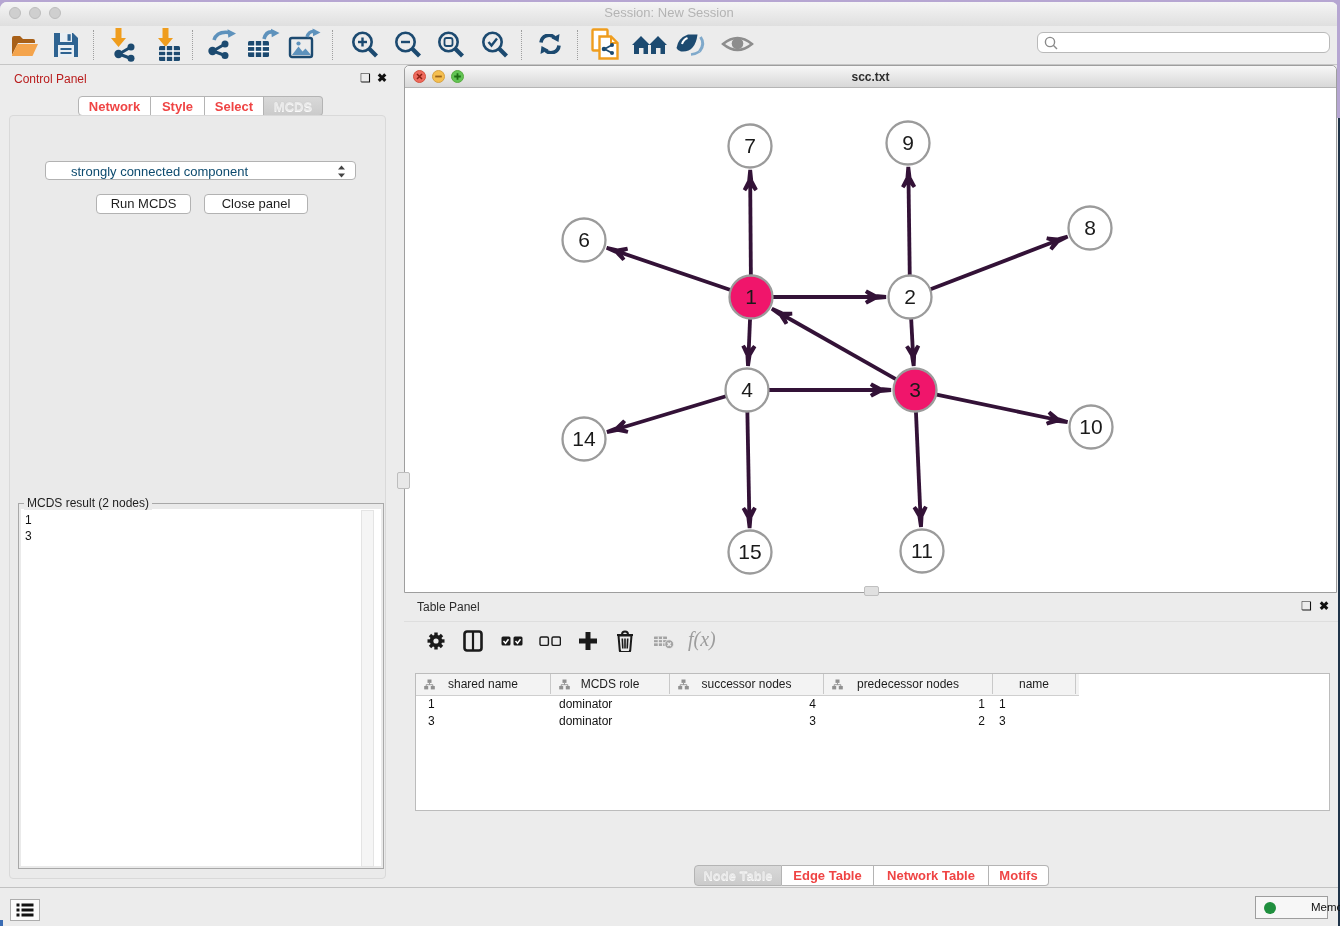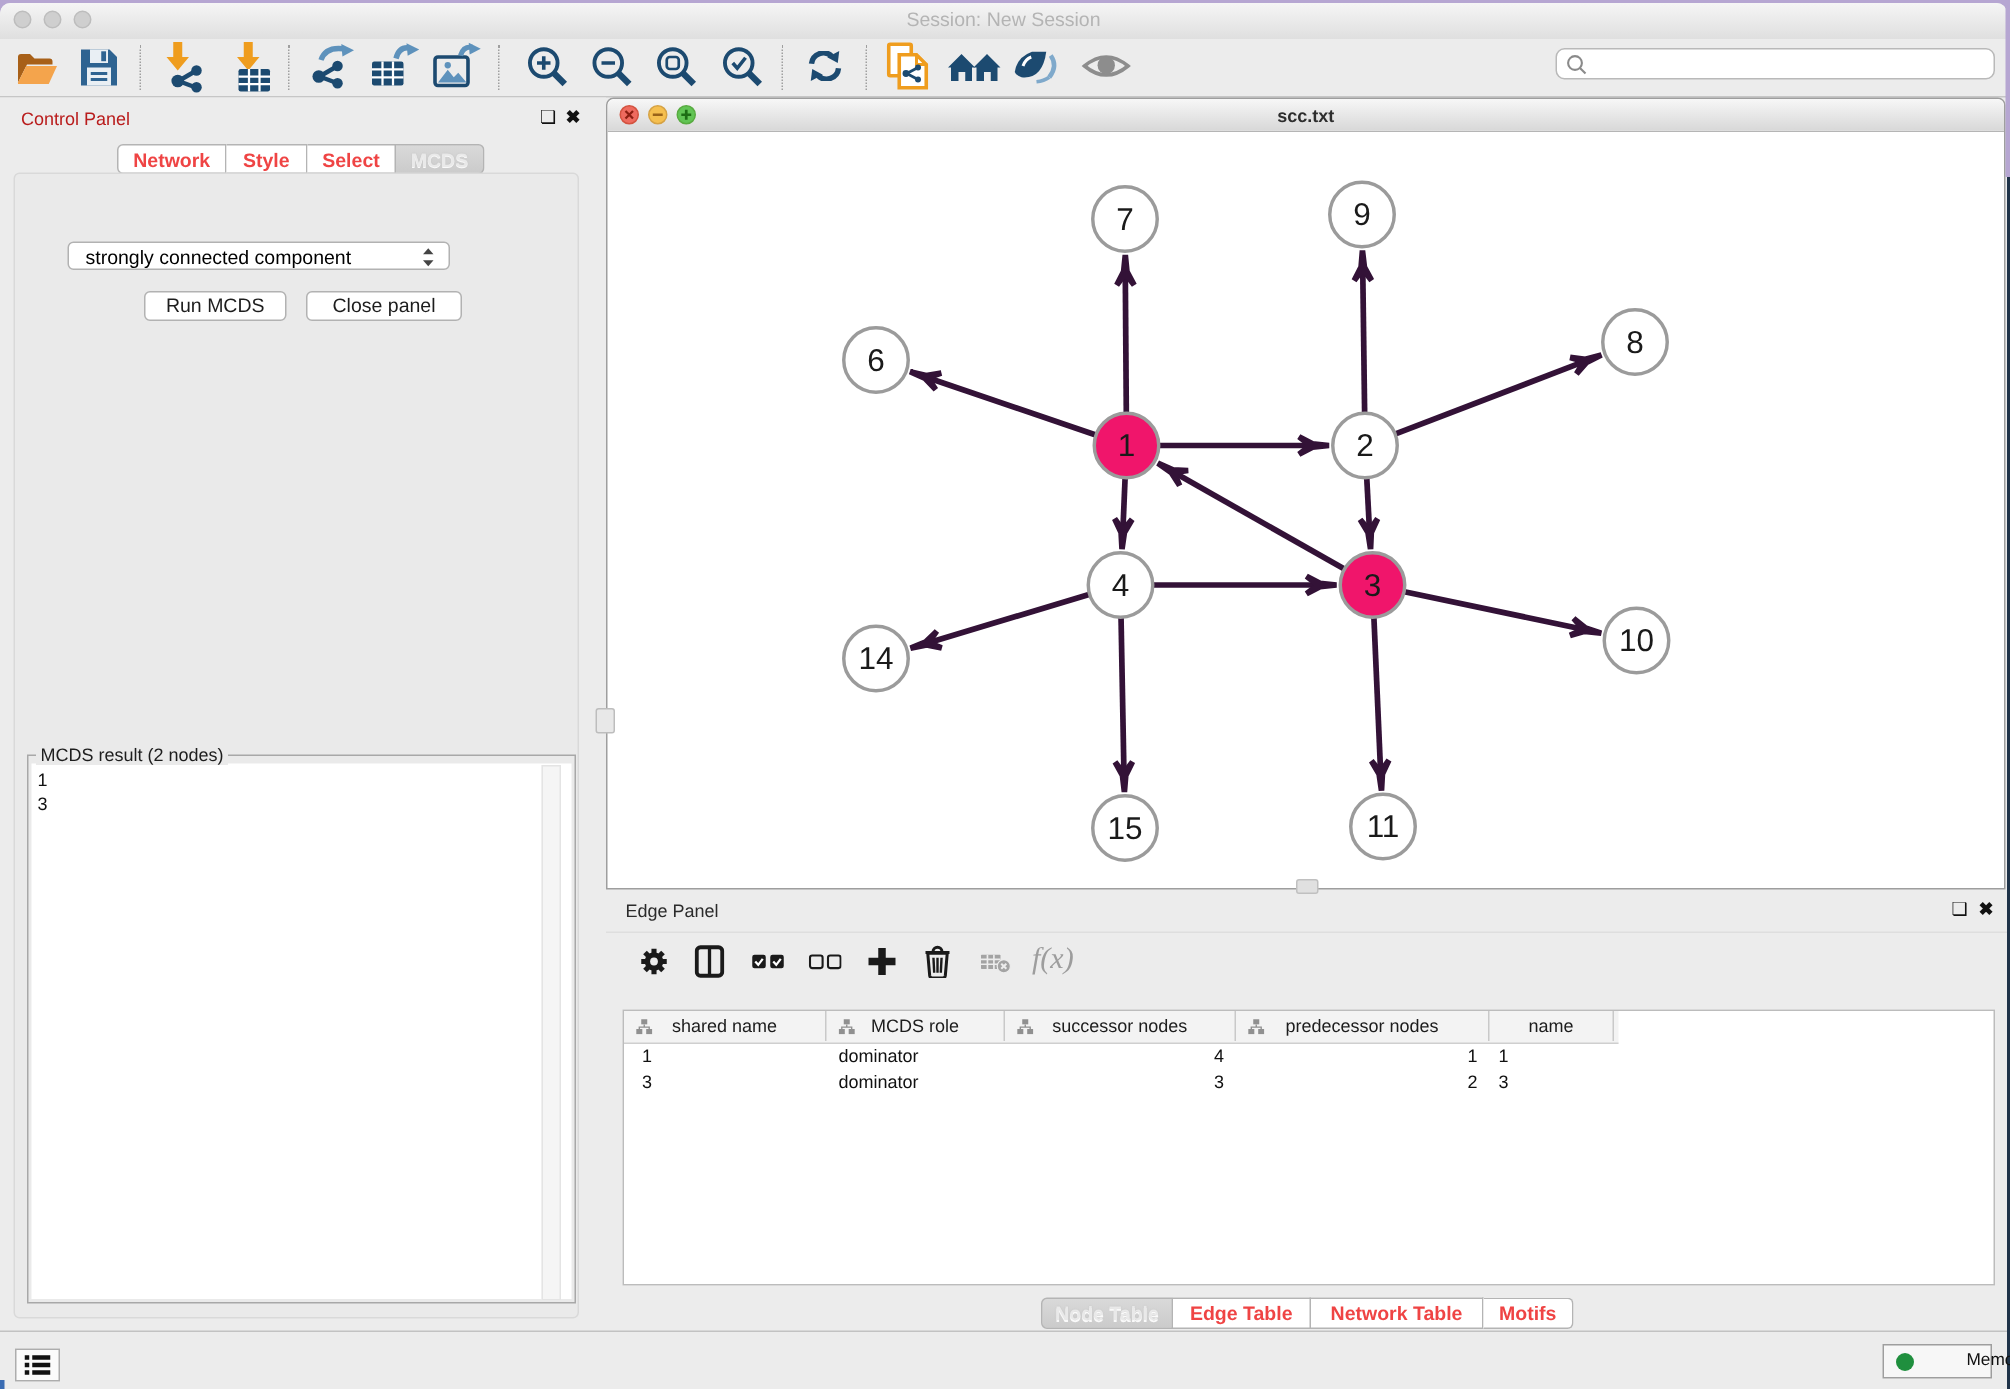--- a/index.html
+++ b/index.html
@@ -27,23 +27,23 @@
 .tabs{position:absolute;display:flex;height:20px;font-size:13px;}
 .tab{border:1px solid #b4b4b4;border-left:none;background:#fff;color:#ef4444;font-weight:bold;
  display:flex;align-items:center;justify-content:center;box-sizing:border-box;}
 .tab.first{border-left:1px solid #b4b4b4;border-radius:4px 0 0 4px;}
 .tab.last{border-radius:0 4px 4px 0;}
 .tab.sel{background:linear-gradient(#d9d9d9,#cbcbcb);color:#e9e9e9;text-shadow:0 1px 0 #fafafa,0 0 1px #bdbdbd;}
 #cpbody{position:absolute;left:9px;top:50px;width:375px;height:762px;
  background:#eaeaea;border:1px solid #d9d9d9;border-radius:4px;}
 #optlabel{position:absolute;left:0;top:23px;width:100%;text-align:center;
  font-size:13px;color:#1d1d1d;}
-#dropdown{position:absolute;left:35px;top:45px;width:255px;height:19px;background:#fff;
- border:1px solid #b2b2b2;border-radius:4px;font-size:13px;color:#000000;
- line-height:19px;padding-left:11px;box-sizing:border-box;}
+#dropdown{position:absolute;left:35px;top:45px;width:311px;height:19px;background:#fff;
+ border:1px solid #b2b2b2;border-radius:4px;font-size:13px;color:#0c4a6e;
+ line-height:19px;padding-left:25px;box-sizing:border-box;}
 .cbtn{position:absolute;top:78px;height:20px;background:#fff;border:1px solid #b2b2b2;
  border-radius:4px;font-size:13px;color:#1d1d1d;text-align:center;line-height:18px;
  box-sizing:border-box;}
 #fs{position:absolute;left:8px;top:387px;width:366px;height:366px;
  border:1px solid #a8a8a8;background:transparent;box-sizing:border-box;}
 #fslegend{position:absolute;left:5px;top:-8px;background:#eaeaea;padding:0 3px;
  font-size:12px;color:#1d1d1d;}
 #fstext{position:absolute;left:6px;top:8px;font-size:12px;color:#111;line-height:16px;}
 #fsinner{position:absolute;left:2px;top:5px;width:360px;height:357px;background:#fff;}
  #fssb{position:absolute;right:9px;top:6px;width:11px;height:355px;
@@ -55,21 +55,21 @@
  background:linear-gradient(#f7f7f7,#d8d8d8);border-bottom:1px solid #b5b5b5;
  border-radius:5px 5px 0 0;}
 #nettitle .txt{position:absolute;width:100%;text-align:center;top:4px;font-size:12px;
  color:#2e2e2e;font-weight:bold;}
 .tfl{position:absolute;top:4px;width:13px;height:13px;border-radius:50%;box-sizing:border-box;}
 #graph{position:absolute;left:0;top:22px;}
 
 #tpanel{position:absolute;left:404px;top:594px;width:934px;height:290px;background:#ececec;}
 #tphead{position:absolute;left:13px;top:4px;font-size:12px;color:#2b2b2b;}
 #ttoolbar{position:absolute;left:0;top:25px;width:100%;height:50px;border-top:1px solid #dedede;}
-#tbl{position:absolute;left:11px;top:77px;width:915px;height:184px;background:#fff;
+#tbl{position:absolute;left:11px;top:77px;width:915px;height:138px;background:#fff;
  border:1px solid #bcbcbc;box-sizing:border-box;}
 #thead{position:absolute;left:0;top:0;width:663px;height:21px;background:#f3f3f3;
  border-bottom:1px solid #cfcfcf;}
 .thcell{position:absolute;top:0;height:20px;border-right:1px solid #c9c9c9;
  box-sizing:border-box;font-size:12px;color:#1c1c1c;text-align:center;line-height:21px;}
 .trow{position:absolute;font-size:12px;color:#111;height:17px;line-height:17px;}
 .btabs{position:absolute;top:269px;display:flex;height:21px;font-size:13px;font-weight:bold;}
 
 #statusbar{position:absolute;left:0;top:885px;width:1338px;height:37px;
  background:#ececec;border-top:1px solid #c2c2c2;}
@@ -362,21 +362,21 @@
             <text x="510" y="309">3</text>
             <text x="179" y="358">14</text>
             <text x="686" y="346">10</text>
             <text x="345" y="471">15</text>
             <text x="517" y="470">11</text>
 </g>
 </svg>
       </div>
   </div>
   <div id="tpanel">
-    <div id="tphead">Edge Panel</div>
+    <div id="tphead">Table Panel</div>
     <div class="wbtn" style="left:897px;top:3px;">❏</div>
     <div class="wbtn" style="left:915px;top:3px;font-weight:bold;">✖</div>
     <div id="ttoolbar">
         <div style="position:absolute;left:21px;top:8px;">
           <svg width="22" height="22" viewBox="0 0 22 22">
 <g fill="#1a1a1a">
               <circle cx="11" cy="11" r="6.2"></circle>
 <g stroke="#1a1a1a" stroke-width="3.4">
 <line x1="11" y1="2.5" x2="11" y2="7"></line>
                 <line x1="11" y1="15" x2="11" y2="19.5"></line>

